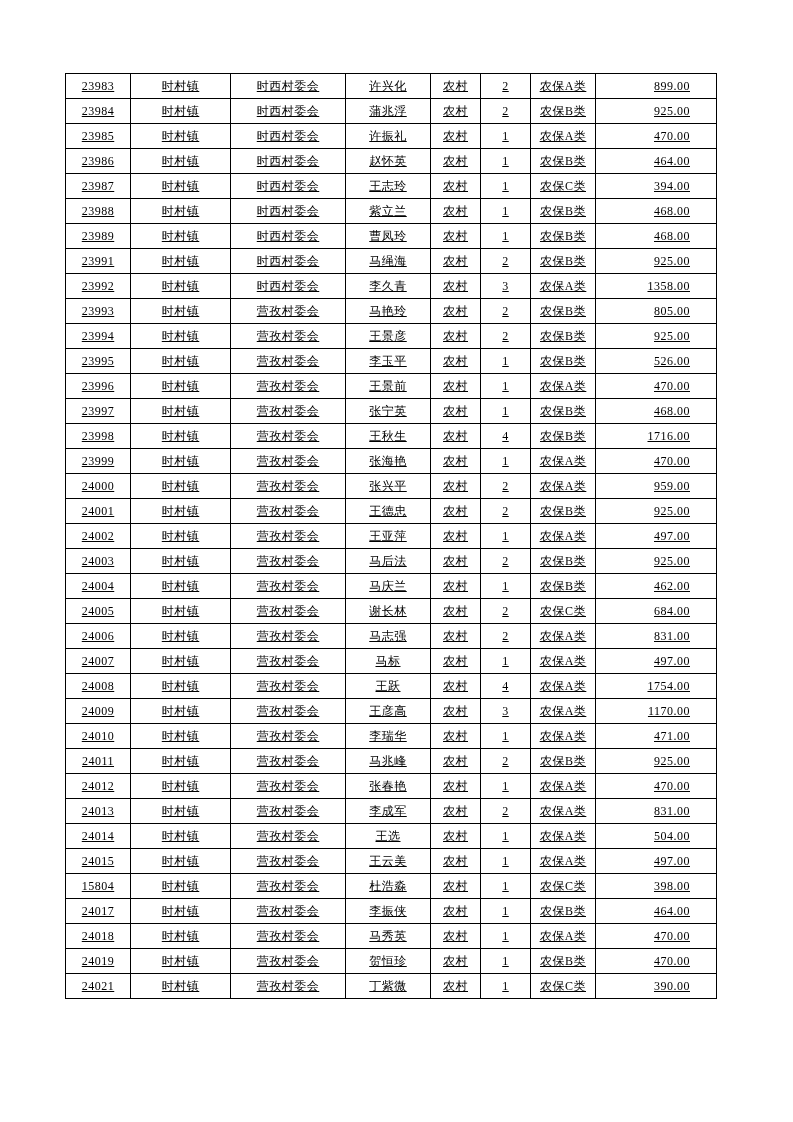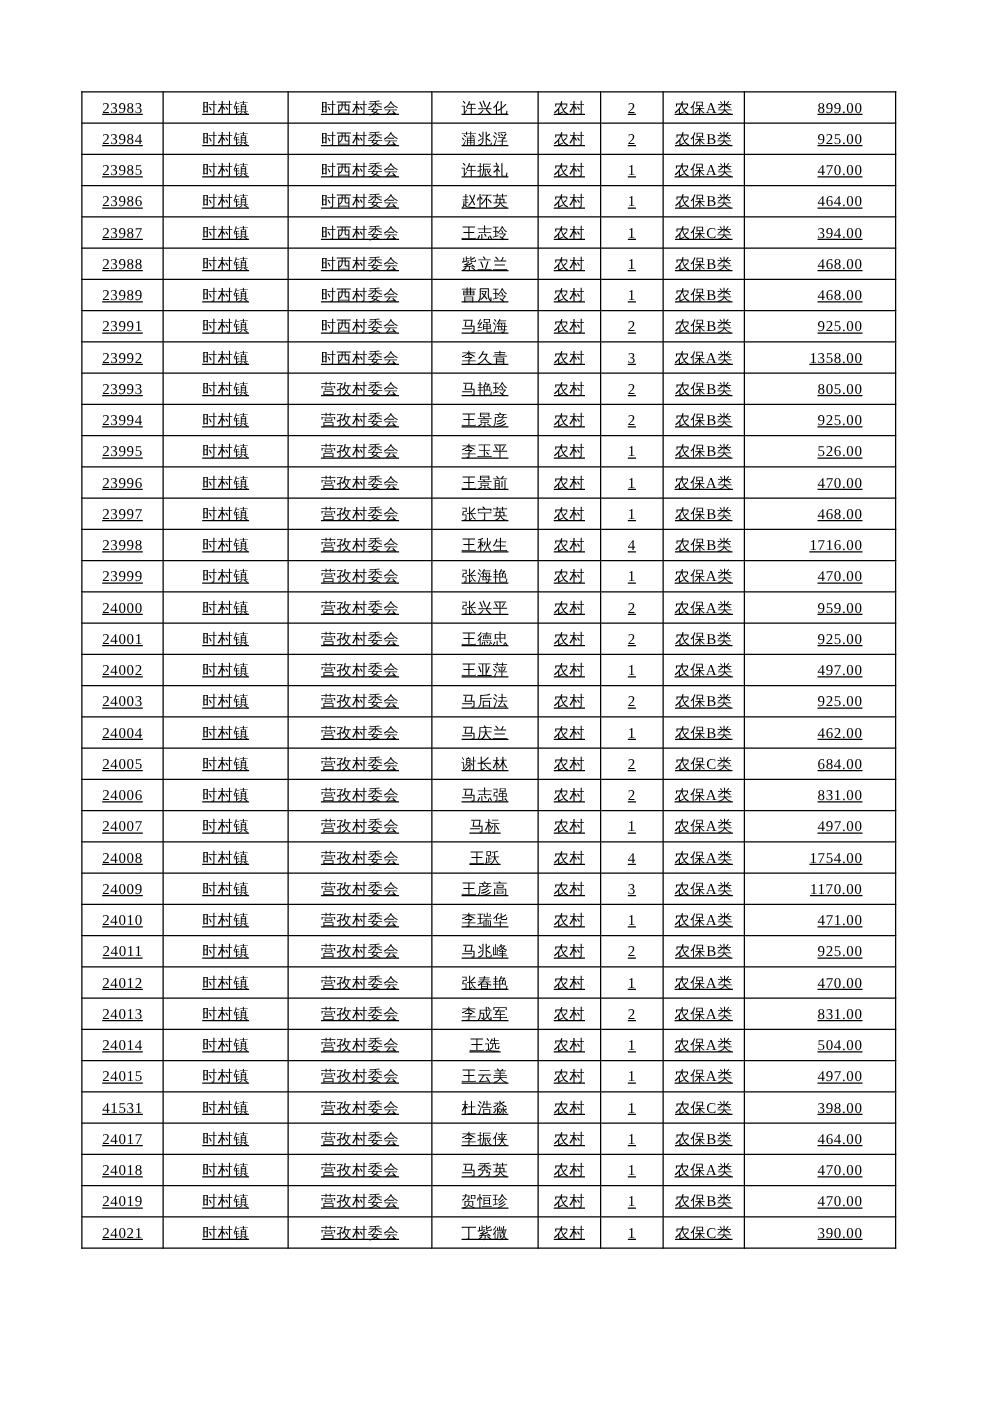--- a/index.html
+++ b/index.html
@@ -366,21 +366,21 @@
           <td class="col-id">24015</td>
           <td class="col-town">时村镇</td>
           <td class="col-village">营孜村委会</td>
           <td class="col-name">王云美</td>
           <td class="col-type">农村</td>
           <td class="col-count">1</td>
           <td class="col-category">农保A类</td>
           <td class="col-amount">497.00</td>
         </tr>
         <tr>
-          <td class="col-id">41531</td>
+          <td class="col-id">15804</td>
           <td class="col-town">时村镇</td>
           <td class="col-village">营孜村委会</td>
           <td class="col-name">杜浩淼</td>
           <td class="col-type">农村</td>
           <td class="col-count">1</td>
           <td class="col-category">农保C类</td>
           <td class="col-amount">398.00</td>
         </tr>
         <tr>
           <td class="col-id">24017</td>

